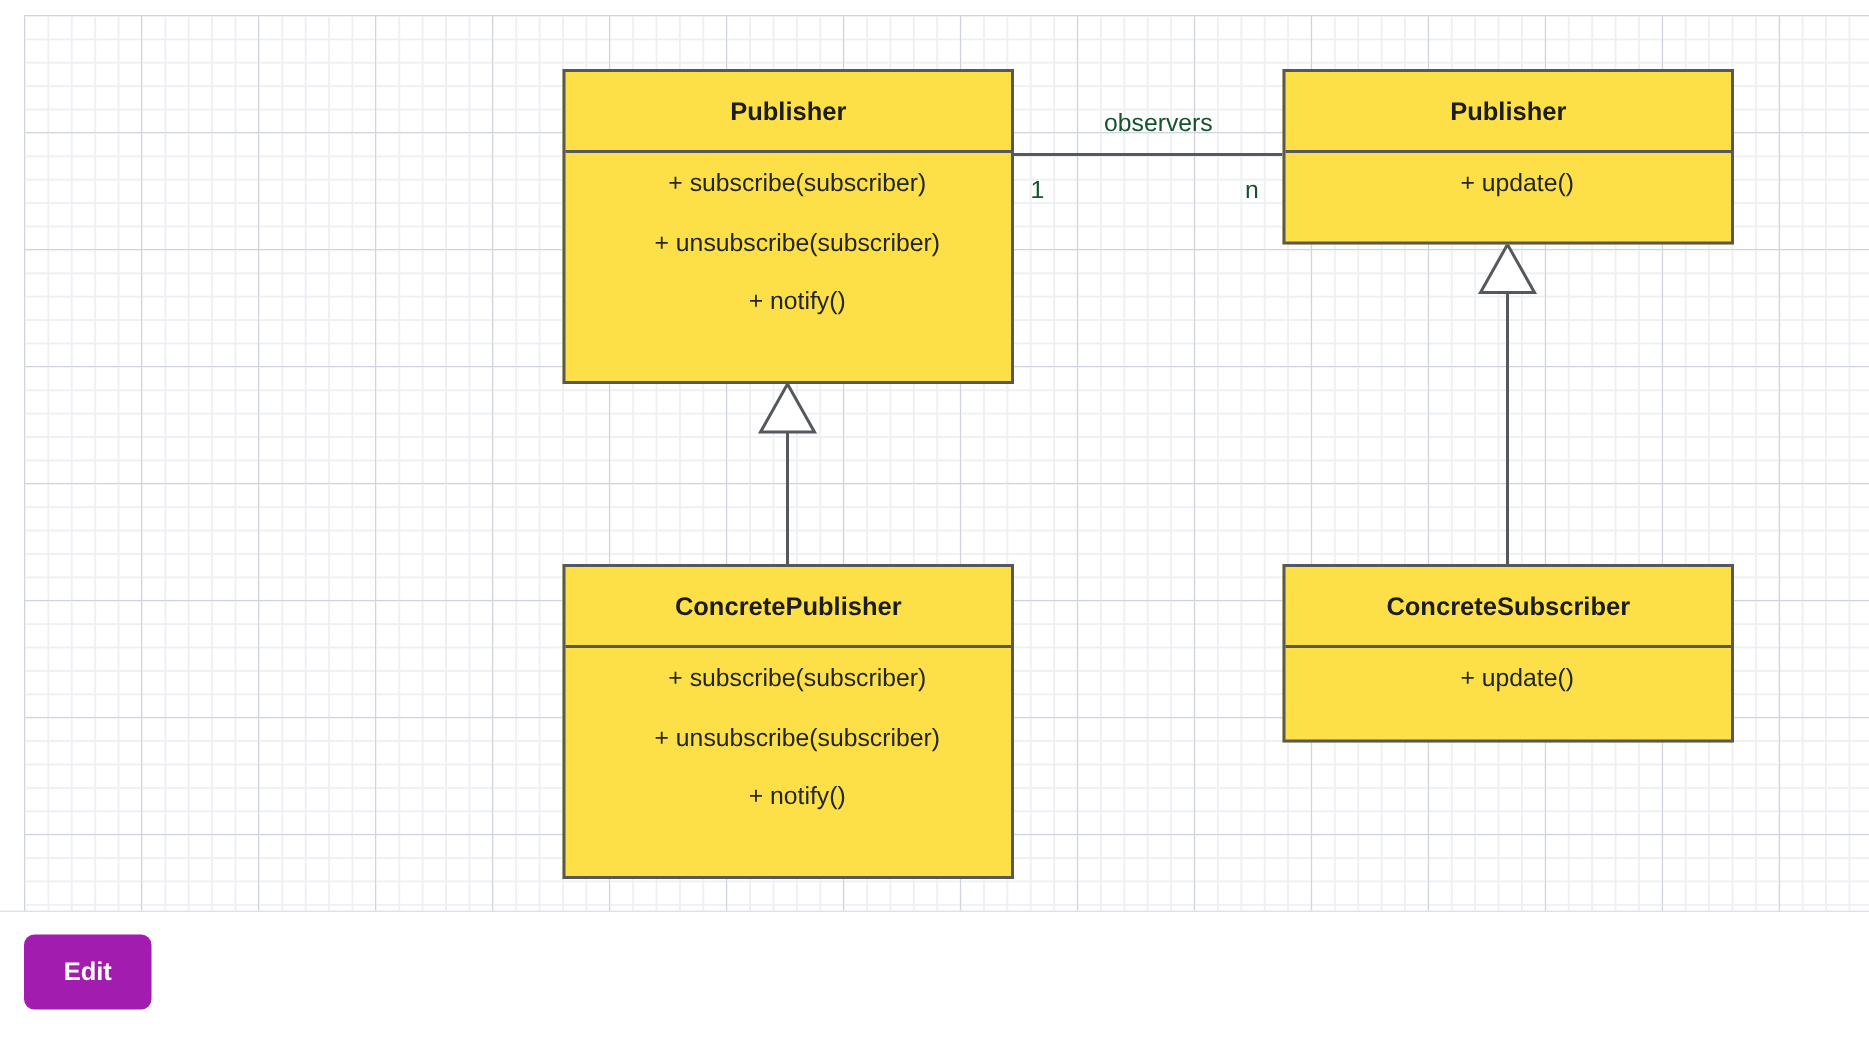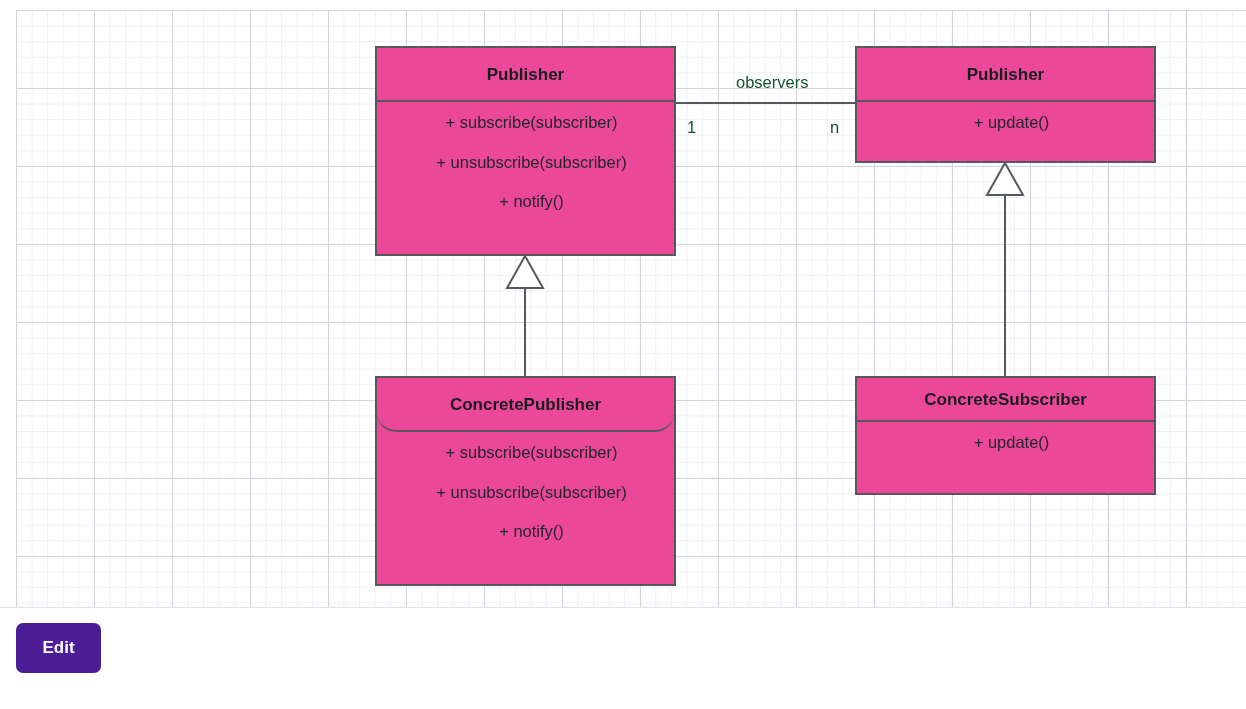--- a/index.html
+++ b/index.html
@@ -49,21 +49,21 @@
     left: 0px;
     top: 607px;
     width: 1246px;
     height: 1px;
     background: #dfe3e9;
   }
 
   
   .uml-class {
     position: absolute;
-    background: #ec4899;
+    background: #fde047;
     border: 2px solid #55585c;
     box-sizing: border-box;
     z-index: 5;
   }
   .uml-title {
     font-size: 17px;
     font-weight: bold;
     color: #1c1d20;
     text-align: center;
     line-height: 1;
@@ -86,23 +86,23 @@
     text-align: center;
   }
   .uml-member:last-child { margin-bottom: 0; }
 
   
   #class-publisher          { left: 375px; top: 46px;  width: 301px; height: 210px; }
   #class-publisher .uml-title   { height: 54px; }
   #class-subscriber         { left: 855px; top: 46px;  width: 301px; height: 117px; }
   #class-subscriber .uml-title  { height: 54px; }
   #class-concrete-publisher { left: 375px; top: 376px; width: 301px; height: 210px; }
-  #class-concrete-publisher .uml-title { height: 54px; border-radius: 19px; }
+  #class-concrete-publisher .uml-title { height: 54px; }
   #class-concrete-subscriber{ left: 855px; top: 376px; width: 301px; height: 119px; }
-  #class-concrete-subscriber .uml-title { height: 44px; }
+  #class-concrete-subscriber .uml-title { height: 54px; }
 
   
   #edges {
     position: absolute;
     left: 0; top: 0;
     width: 1246px;
     height: 608px;
     pointer-events: none;
     z-index: 4;
   }
@@ -120,21 +120,21 @@
   #label-mult-from { left: 687px; top: 119px; }
   #label-mult-to   { left: 830px; top: 119px; }
 
   
   #edit-button {
     position: absolute;
     left: 16px;
     top: 623px;
     width: 85px;
     height: 50px;
-    background: #4c1d95;
+    background: #a21caf;
     color: #ffffff;
     border: none;
     border-radius: 7px;
     font-family: "Liberation Sans", sans-serif;
     font-size: 17px;
     font-weight: bold;
     cursor: pointer;
     padding: 0;
   }
 </style>

